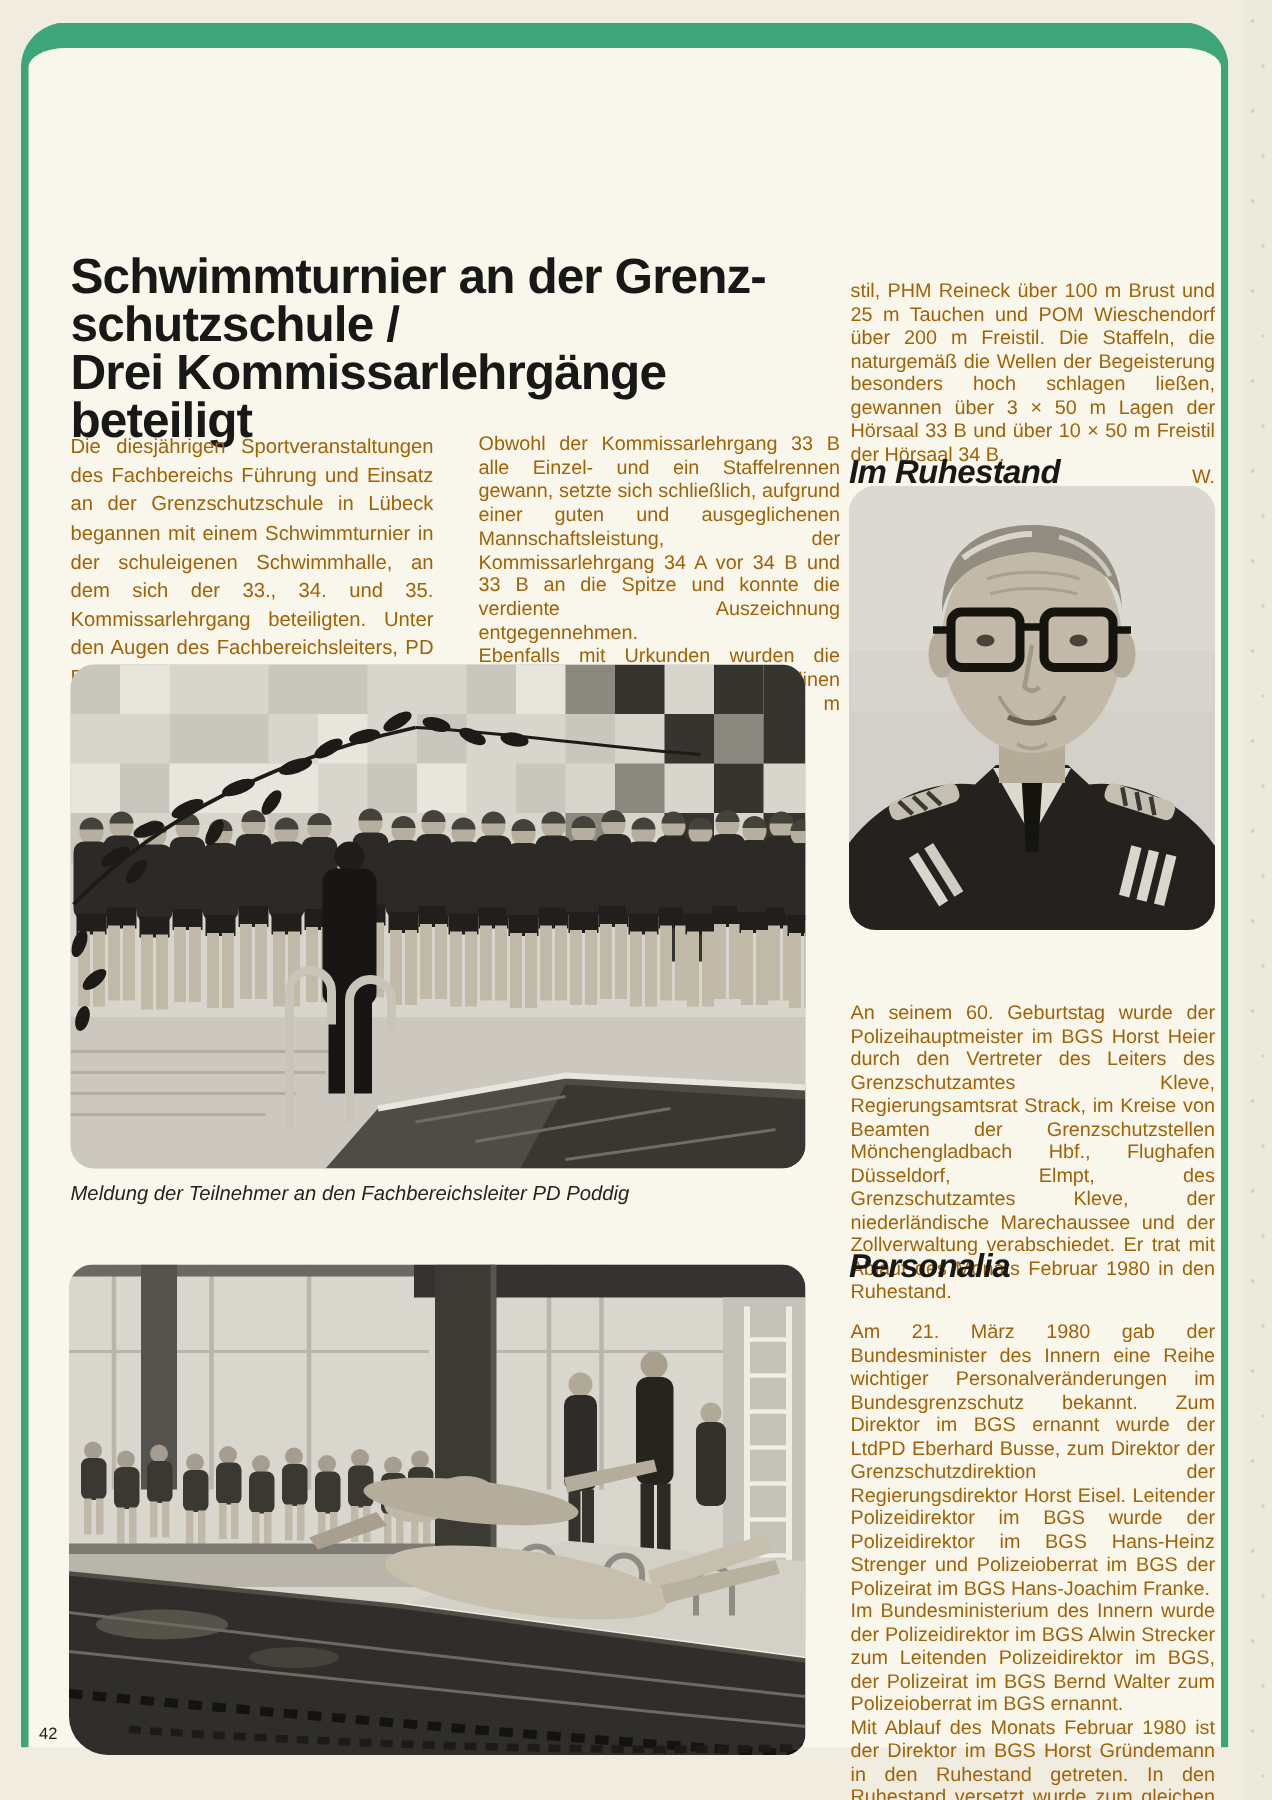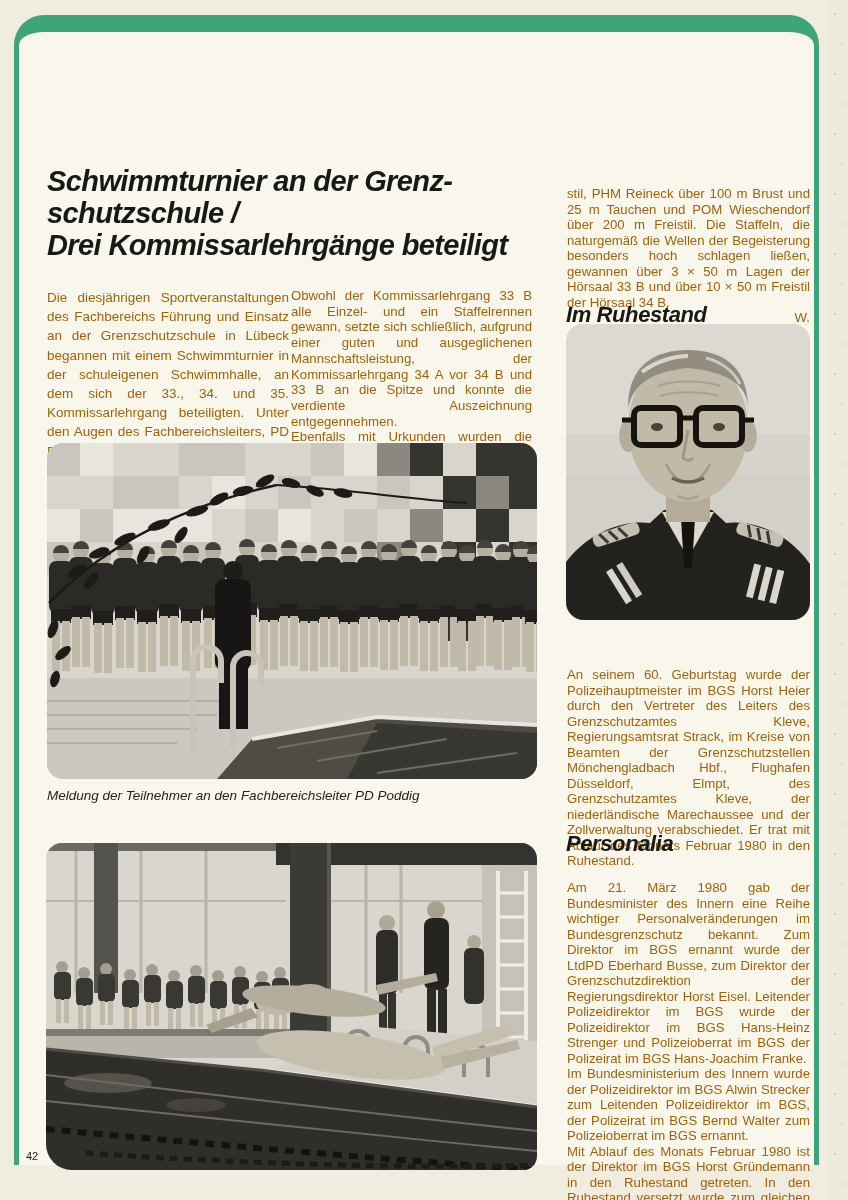--- a/index.html
+++ b/index.html
@@ -16,30 +16,30 @@
     background-size:19px 60px;
   }
   .frame{
     position:absolute;left:14px;top:15px;width:805px;height:1150px;
     border-top:17px solid #3ea47a;border-left:5px solid #3ea47a;border-right:5px solid #3ea47a;
     border-bottom:none;border-radius:30px 30px 0 0;
     background:#f9f7ec;box-sizing:border-box;
   }
   .title{
     position:absolute;left:47px;top:146px;width:510px;
-    font-size:29px;line-height:32px;font-weight:bold;font-style:italic;
+    font-size:33px;line-height:32px;font-weight:bold;
     letter-spacing:-0.6px;color:#181816;
   }
   .title span{display:block;}
   .bodytext{
     text-align:justify;color:#a16207;
     -webkit-hyphens:auto;hyphens:auto;margin-top:36px;
   }
   .col1{position:absolute;left:47px;top:252px;width:242px;font-size:13.5px;line-height:19.2px;}
-  .col2{position:absolute;left:291px;top:252px;width:241px;font-size:13.2px;line-height:15.7px;}
+  .col2{position:absolute;left:319px;top:252px;width:241px;font-size:13.2px;line-height:15.7px;}
   .col2 p,.col3 p,.rbody p{margin:0;}
   .col3{position:absolute;left:567px;top:150px;width:243px;font-size:13.2px;line-height:15.5px;}
   .sig{text-align:right;font-size:13.2px;line-height:15.5px;margin:0;}
   .heading{
     position:absolute;left:566px;font-size:22px;font-weight:bold;font-style:italic;
     letter-spacing:-0.4px;color:#181816;text-align:center;
   }
   .h-ruhestand{top:284px;}
   .h-personalia{top:813px;}
   .rbody{position:absolute;left:567px;width:243px;font-size:13.2px;line-height:15.5px;}

